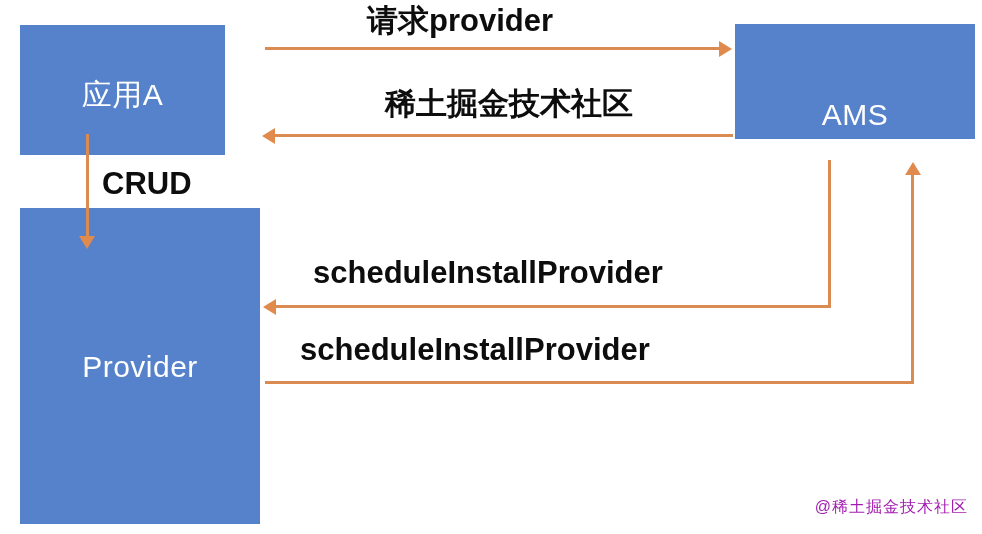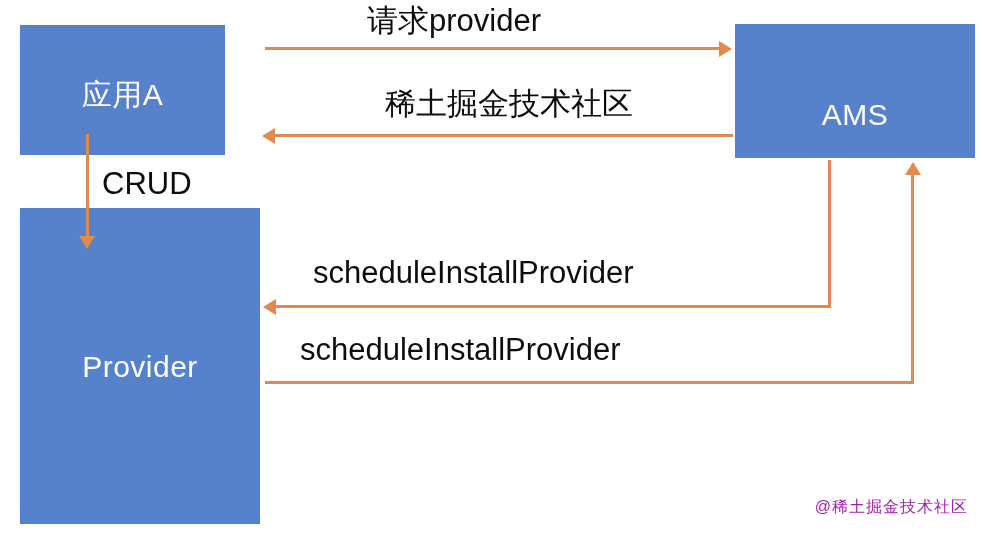--- a/index.html
+++ b/index.html
@@ -29,21 +29,21 @@
     font-weight: 400;
     letter-spacing: 0.5px;
     box-sizing: border-box;
   }
   .node .node-label {
     color: #ffffff;
     white-space: nowrap;
   }
   #node-app-a      { left: 20px;  top: 25px;  width: 205px; height: 130px; }
   #node-provider   { left: 20px;  top: 208px; width: 240px; height: 316px; }
-  #node-ams        { left: 735px; top: 24px;  width: 240px; height: 134px; }
+  #node-ams        { left: 735px; top: 24px;  width: 240px; height: 115px; }
 
   #node-app-a .node-label    { font-size: 30px; }
   #node-provider .node-label { font-size: 30px; }
   #node-ams .node-label      { font-size: 30px; }
 
   
   #node-provider { align-items: flex-start; padding-top: 142px; }
   #node-app-a    { align-items: flex-start; padding-top: 50px;  }
   #node-ams      { align-items: flex-start; padding-top: 74px;  }
 
@@ -82,20 +82,21 @@
     border-top: 13px solid #e08a4d;
   }
 
   
   .edge-label {
     position: absolute;
     color: #0d0d0d;
     font-size: 31px;
     line-height: 1;
     white-space: nowrap;
+    font-weight: bold;
   }
   #label-request-provider   { left: 367px; top: 5px;   }
   #label-return-binder      { left: 385px; top: 88px;  }
   #label-crud               { left: 102px; top: 168px; }
   #label-schedule-install   { left: 313px; top: 257px; }
   #label-publish-content    { left: 300px; top: 334px; }
 
   
   #watermark {
     position: absolute;

